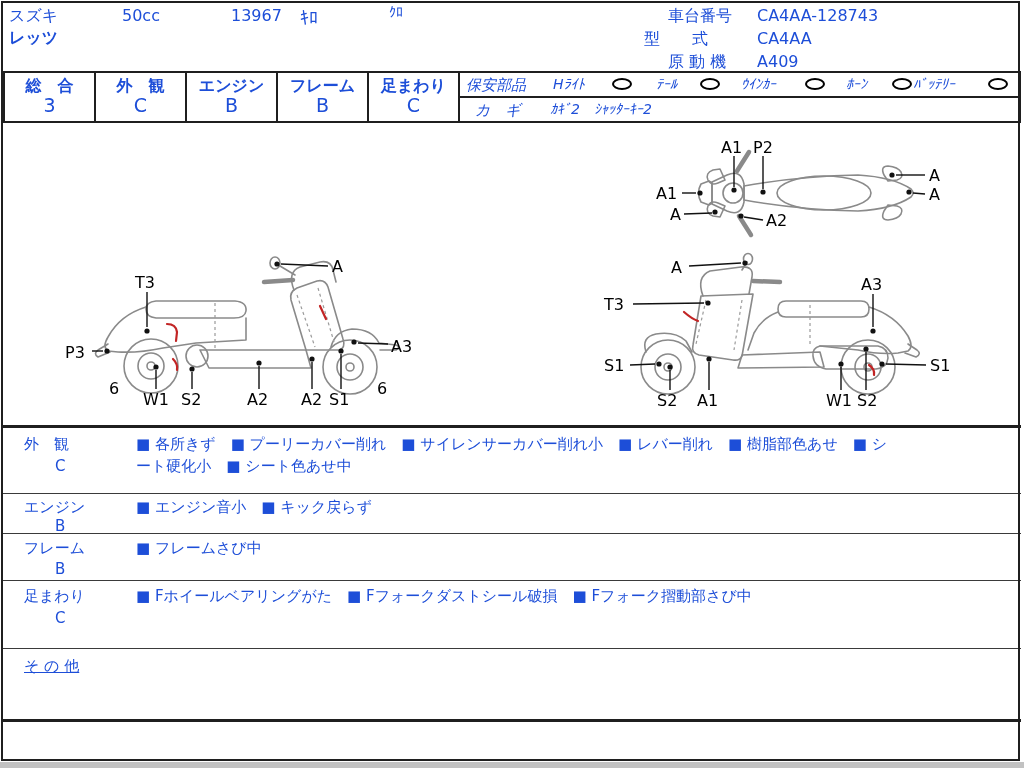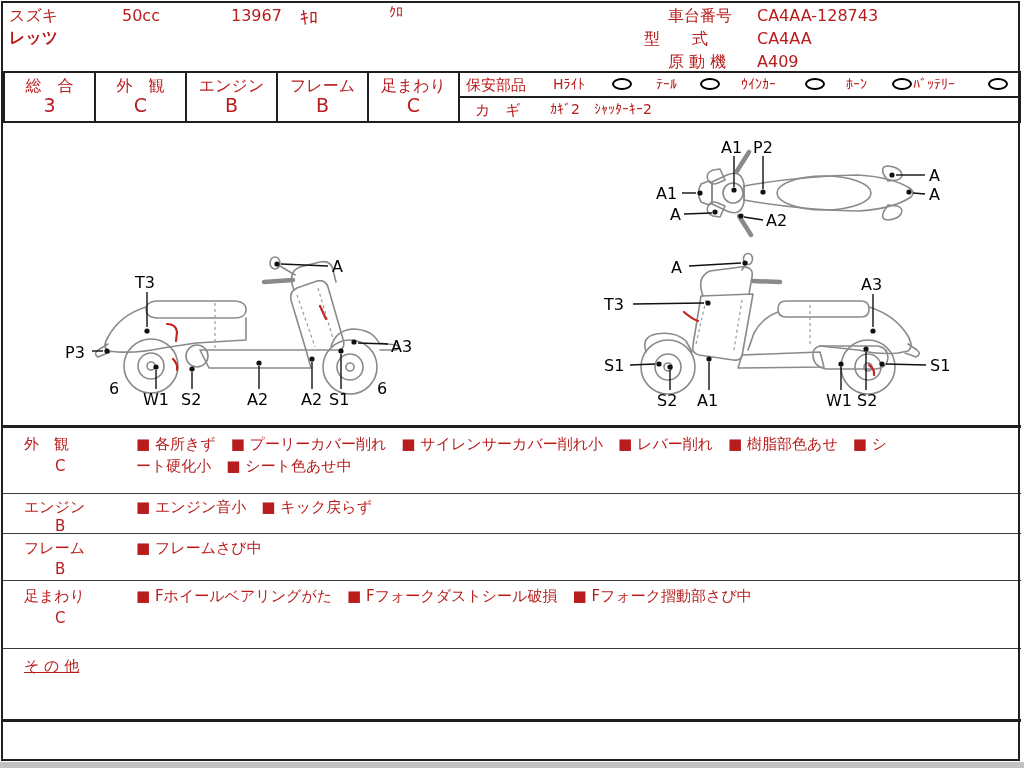--- a/index.html
+++ b/index.html
@@ -1,32 +1,32 @@
 <!DOCTYPE html>
 <html><head>
 <meta charset="utf-8">
 <style>
   html,body{margin:0;padding:0;}
   .sheet{
     position:relative;width:1024px;height:768px;background:#ffffff;overflow:hidden;
-    font-family:"DejaVu Sans","Liberation Sans",sans-serif;color:#b91c1c;
+    font-family:"DejaVu Sans","Liberation Sans",sans-serif;color:#1d4ed8;
   }
   .abs{position:absolute;}
   .frame{position:absolute;left:1px;top:1px;width:1019px;height:760px;border:2px solid #1f1f1f;box-sizing:border-box;pointer-events:none;}
   .hdr{font-size:16px;white-space:pre;}
   .hdr.b{font-weight:bold;}
   
   .grade-row{position:absolute;left:3px;top:71px;width:1018px;height:52px;display:flex;border:2px solid #1f1f1f;box-sizing:border-box;background:#fff;}
   .grade-cell{width:91px;border-right:2px solid #1f1f1f;box-sizing:border-box;text-align:center;display:flex;flex-direction:column;justify-content:center;line-height:1.15;}
-  .g-label{font-size:16px;}
+  .g-label{font-size:16px;font-weight:bold;}
   .g-value{font-size:19px;}
   .safety{flex:1;position:relative;font-size:14px;}
   .safety-row1{position:absolute;left:0;top:0;right:0;height:25px;border-bottom:2px solid #1f1f1f;box-sizing:border-box;}
   .safety-row2{position:absolute;left:0;top:25px;right:0;bottom:0;padding-left:22px;}
-  .safety span{position:absolute;top:3px;white-space:pre;}
+  .safety span{position:absolute;top:3px;white-space:pre;font-style:italic;}
   .oval{position:absolute;top:5px;width:20px;height:12px;border:2px solid #000;border-radius:50%;box-sizing:border-box;}
   
   .note-row{position:absolute;left:3px;width:1018px;box-sizing:border-box;background:#fff;}
   .note-row > div{position:absolute;font-size:15px;white-space:pre;}
   .thickline{position:absolute;left:3px;width:1018px;height:3px;background:#1f1f1f;}
   .scan-edge{position:absolute;left:0;top:762px;width:1024px;height:6px;background:#c2c2c2;}
   
   svg{position:absolute;overflow:visible;}
   .body-line{fill:none;stroke:#8a8a8a;stroke-width:1.6;stroke-linejoin:round;stroke-linecap:round;}
   .body-dash{fill:none;stroke:#9a9a9a;stroke-width:1.2;stroke-dasharray:3,3;}

